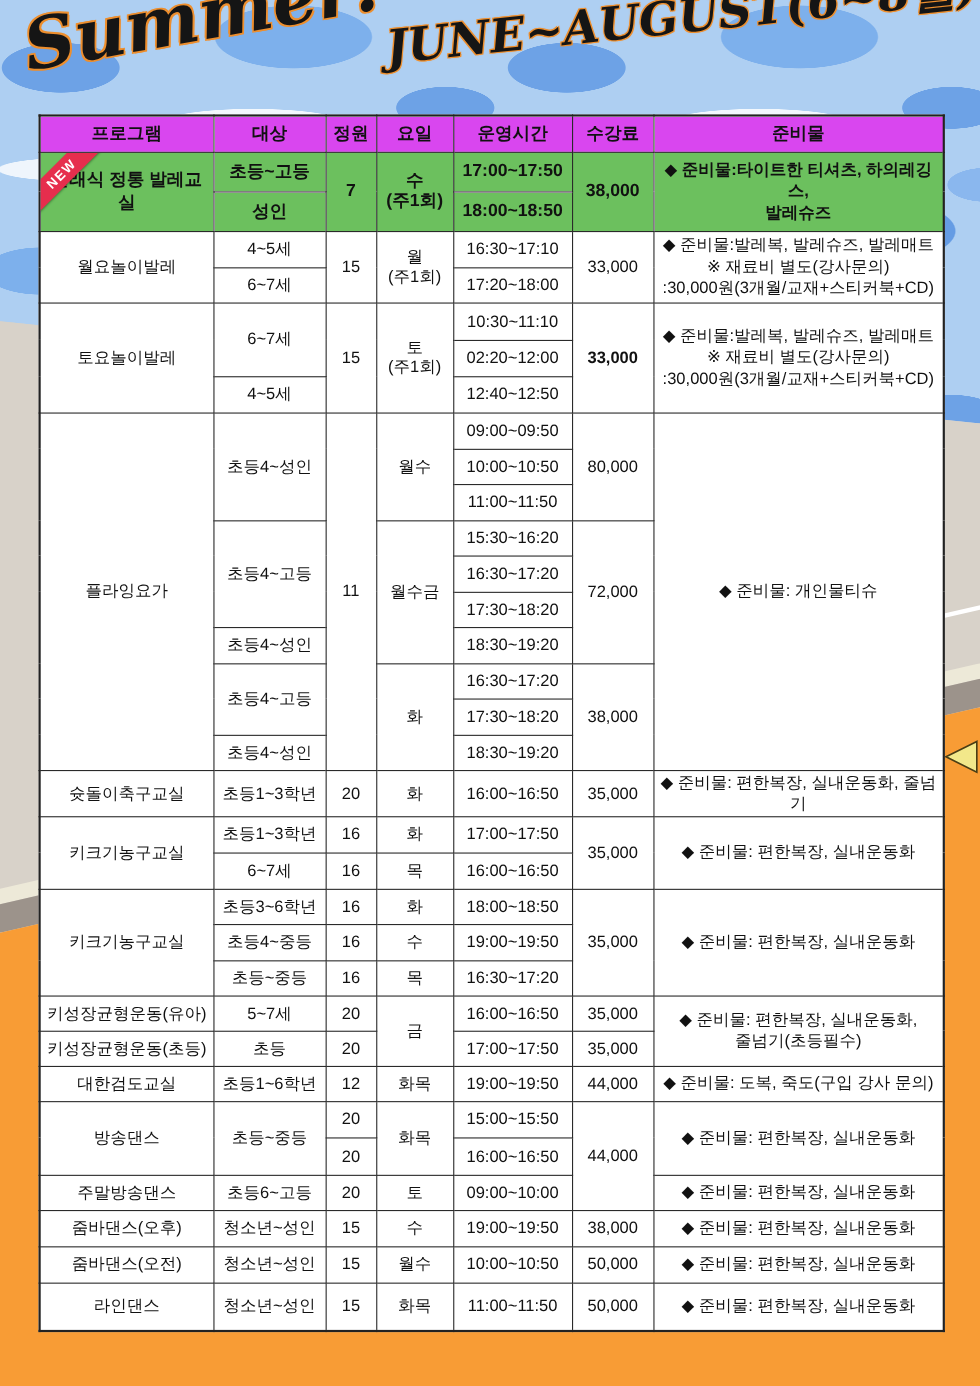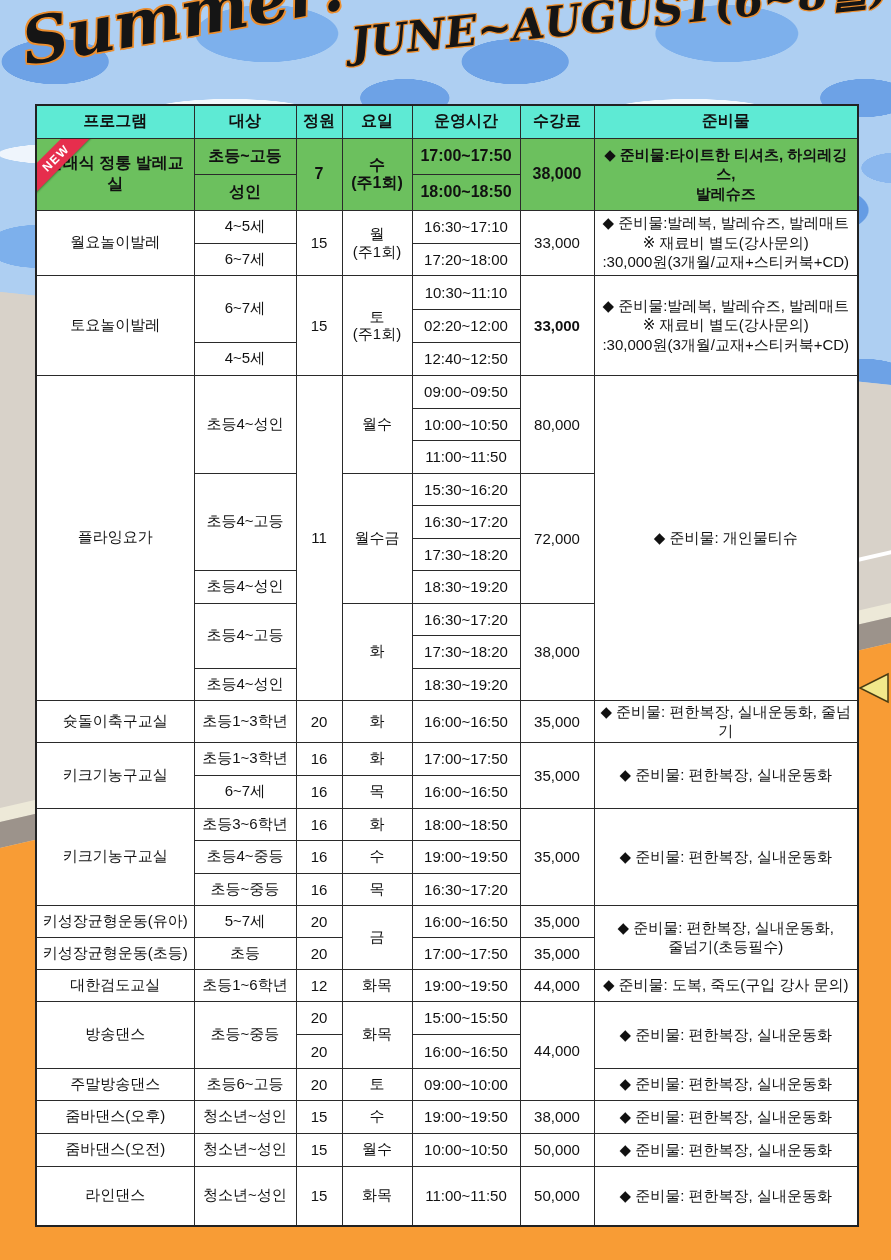--- a/index.html
+++ b/index.html
@@ -51,21 +51,21 @@
   table.sched{
     position:absolute;left:35px;top:104px;width:822px;
     border-collapse:collapse;table-layout:fixed;background:#ffffff;
     border:2px solid #222;
   }
   table.sched td, table.sched th{
     border:1.5px solid #2a2a2a;
     font-size:15px;color:#111;text-align:center;vertical-align:middle;
     padding:1px 2px;overflow:hidden;
   }
-  table.sched th{background:#5eead4;font-weight:bold;font-size:16px;}
+  table.sched th{background:#d946ef;font-weight:bold;font-size:16px;}
   td.sup{text-align:left;padding-left:7px;font-size:14px;line-height:1.3;}
   .ml{white-space:pre-line;line-height:1.15;}
   .b{font-weight:bold;}
   tr.green td{background:#6cc05e;font-weight:bold;font-size:16px;}
   tr.green td.sup{font-size:15px;margin-top:44px;}
   td.prog-rel{position:relative;}
   .ribbon{
     position:absolute;top:9px;left:-27px;width:92px;height:20px;
     background:#e62e4d;color:#ffffff;font-weight:bold;font-size:12px;
     letter-spacing:1.5px;text-align:center;line-height:20px;
@@ -326,21 +326,21 @@
     <tr style="height:33px">
       <td>줌바댄스(오전)</td>
       <td>청소년~성인</td>
       <td>15</td>
       <td>월수</td>
       <td>10:00~10:50</td>
       <td>50,000</td>
       <td class="sup">◆ 준비물: 편한복장, 실내운동화</td>
     </tr>
 
-    <tr style="height:60px">
+    <tr style="height:44px">
       <td>라인댄스</td>
       <td>청소년~성인</td>
       <td>15</td>
       <td>화목</td>
       <td>11:00~11:50</td>
       <td>50,000</td>
       <td class="sup">◆ 준비물: 편한복장, 실내운동화</td>
     </tr>
   </tbody>
     </table>

